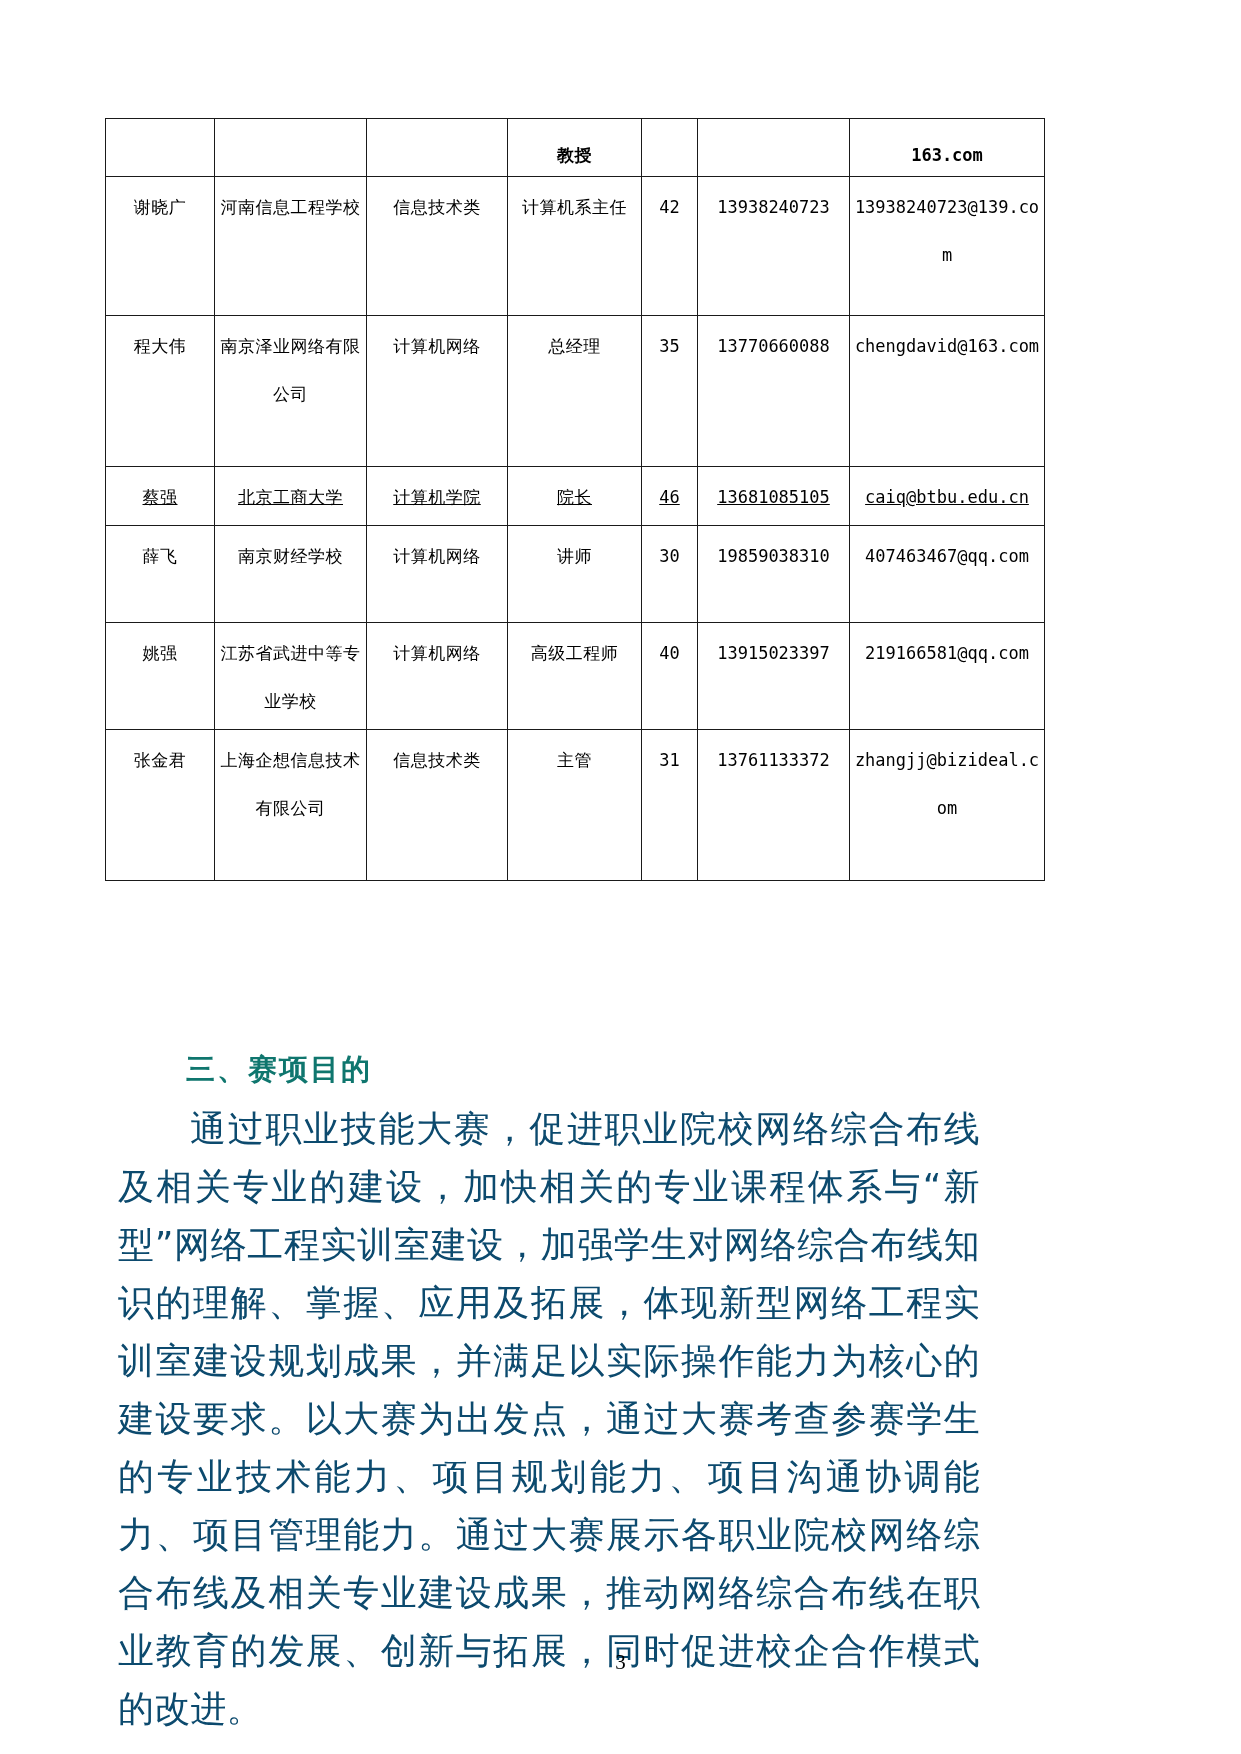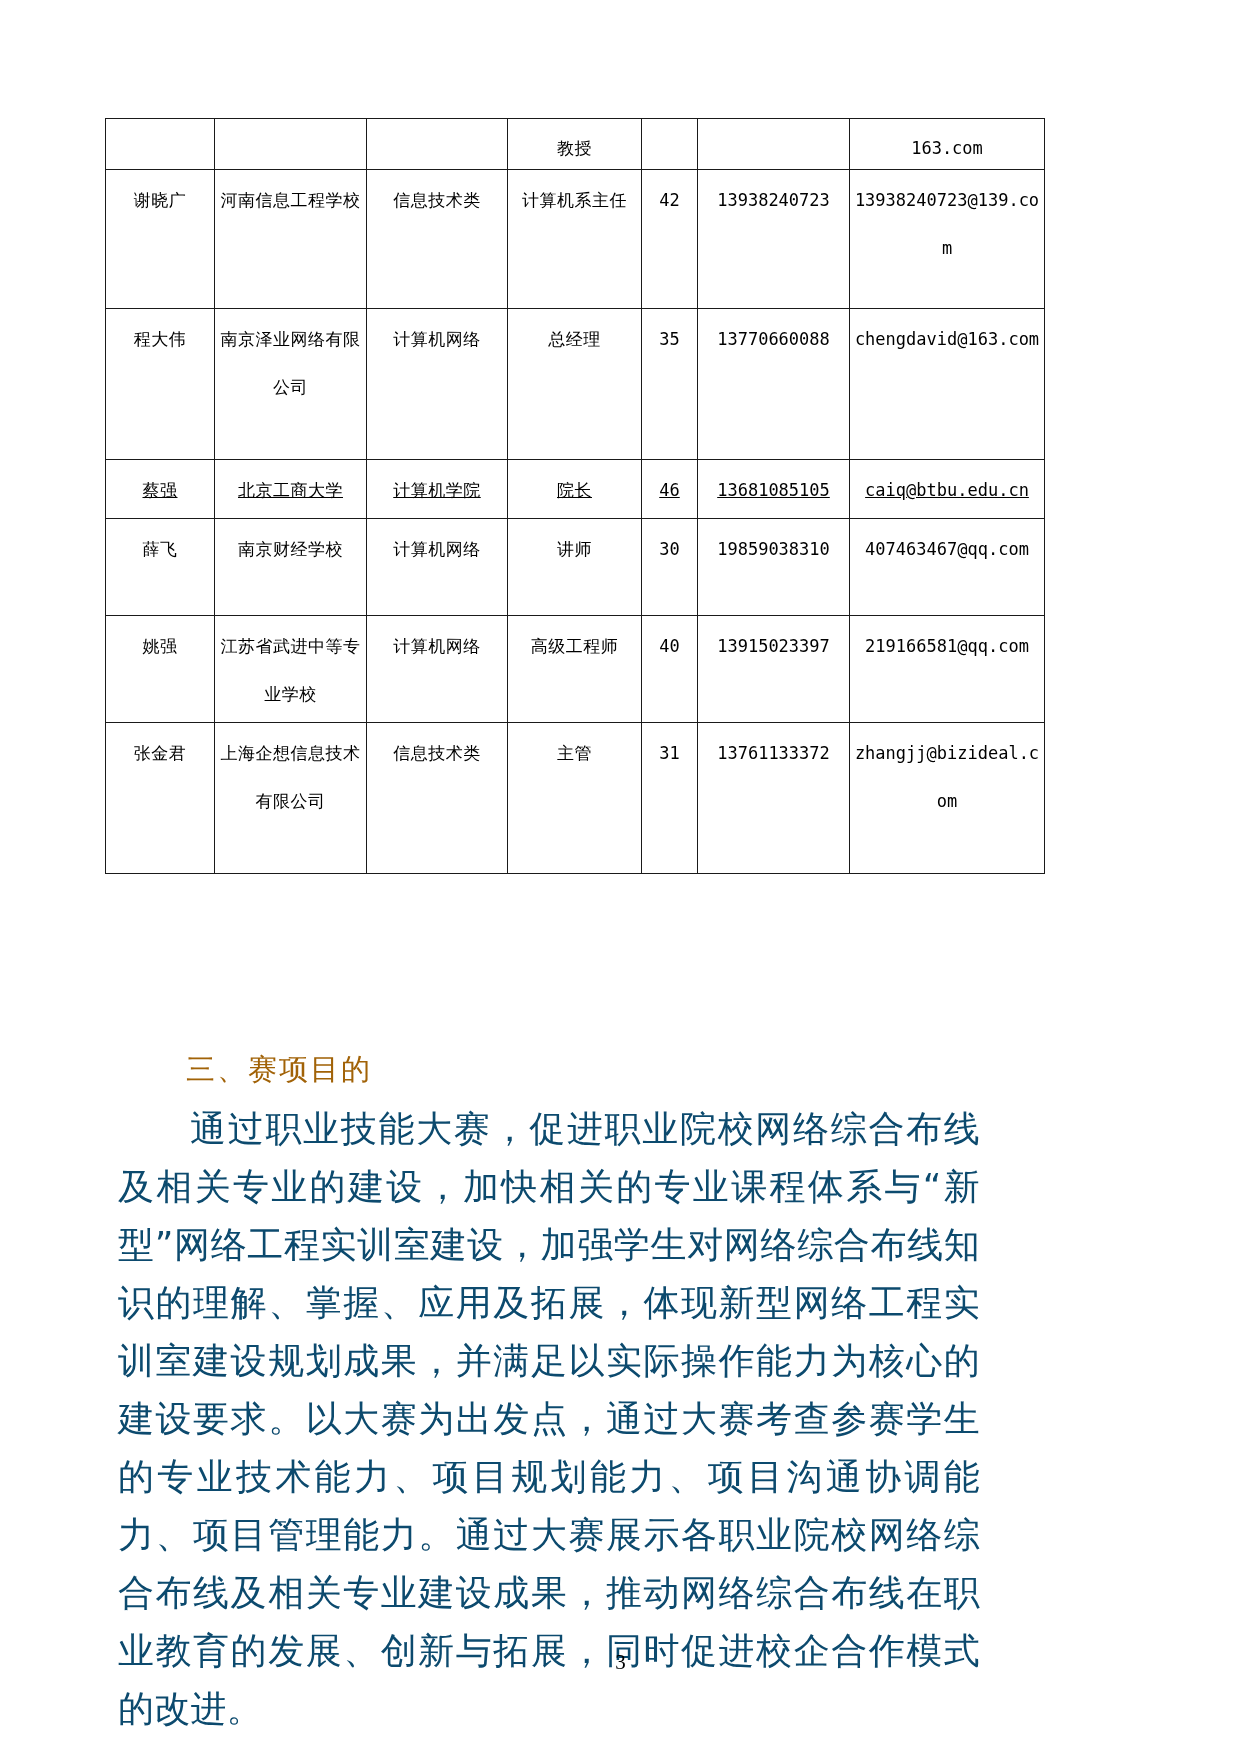--- a/index.html
+++ b/index.html
@@ -62,39 +62,39 @@
     letter-spacing: 0.5px;
   }
   .mono {
     font-family: "DejaVu Sans Mono", "Liberation Mono", monospace;
     font-size: 16px;
     letter-spacing: 0px;
   }
   td.left-al { text-align: left; padding-left: 8px; }
 
   
-  tr.r-head td { height: 34px; line-height: 34px; padding-top: 12px; }
+  tr.r-head td { height: 34px; line-height: 34px; padding-top: 19px; font-weight: bold; }
   tr.r-1 td { height: 58px; }
   tr.r-2 td { height: 128px; }
   tr.r-3 td { height: 140px; }
   tr.r-4 td { height: 36px; text-decoration: underline; }
   tr.r-5 td { height: 86px; }
   tr.r-6 td { height: 78px; }
   tr.r-7 td { height: 140px; }
 
   
   .heading {
     position: absolute;
     left: 186px;
     top: 1050px;
     font-family: "DejaVu Sans", "Liberation Sans", sans-serif;
     font-size: 29px;
-    font-weight: normal;
+    font-weight: bold;
     letter-spacing: 2px;
-    color: #a16207;
+    color: #0f766e;
   }
 
   
   .body-text {
     position: absolute;
     left: 118px;
     top: 1100px;
     width: 862px;
     font-family: "DejaVu Sans", "Liberation Sans", sans-serif;
     font-size: 36px;

